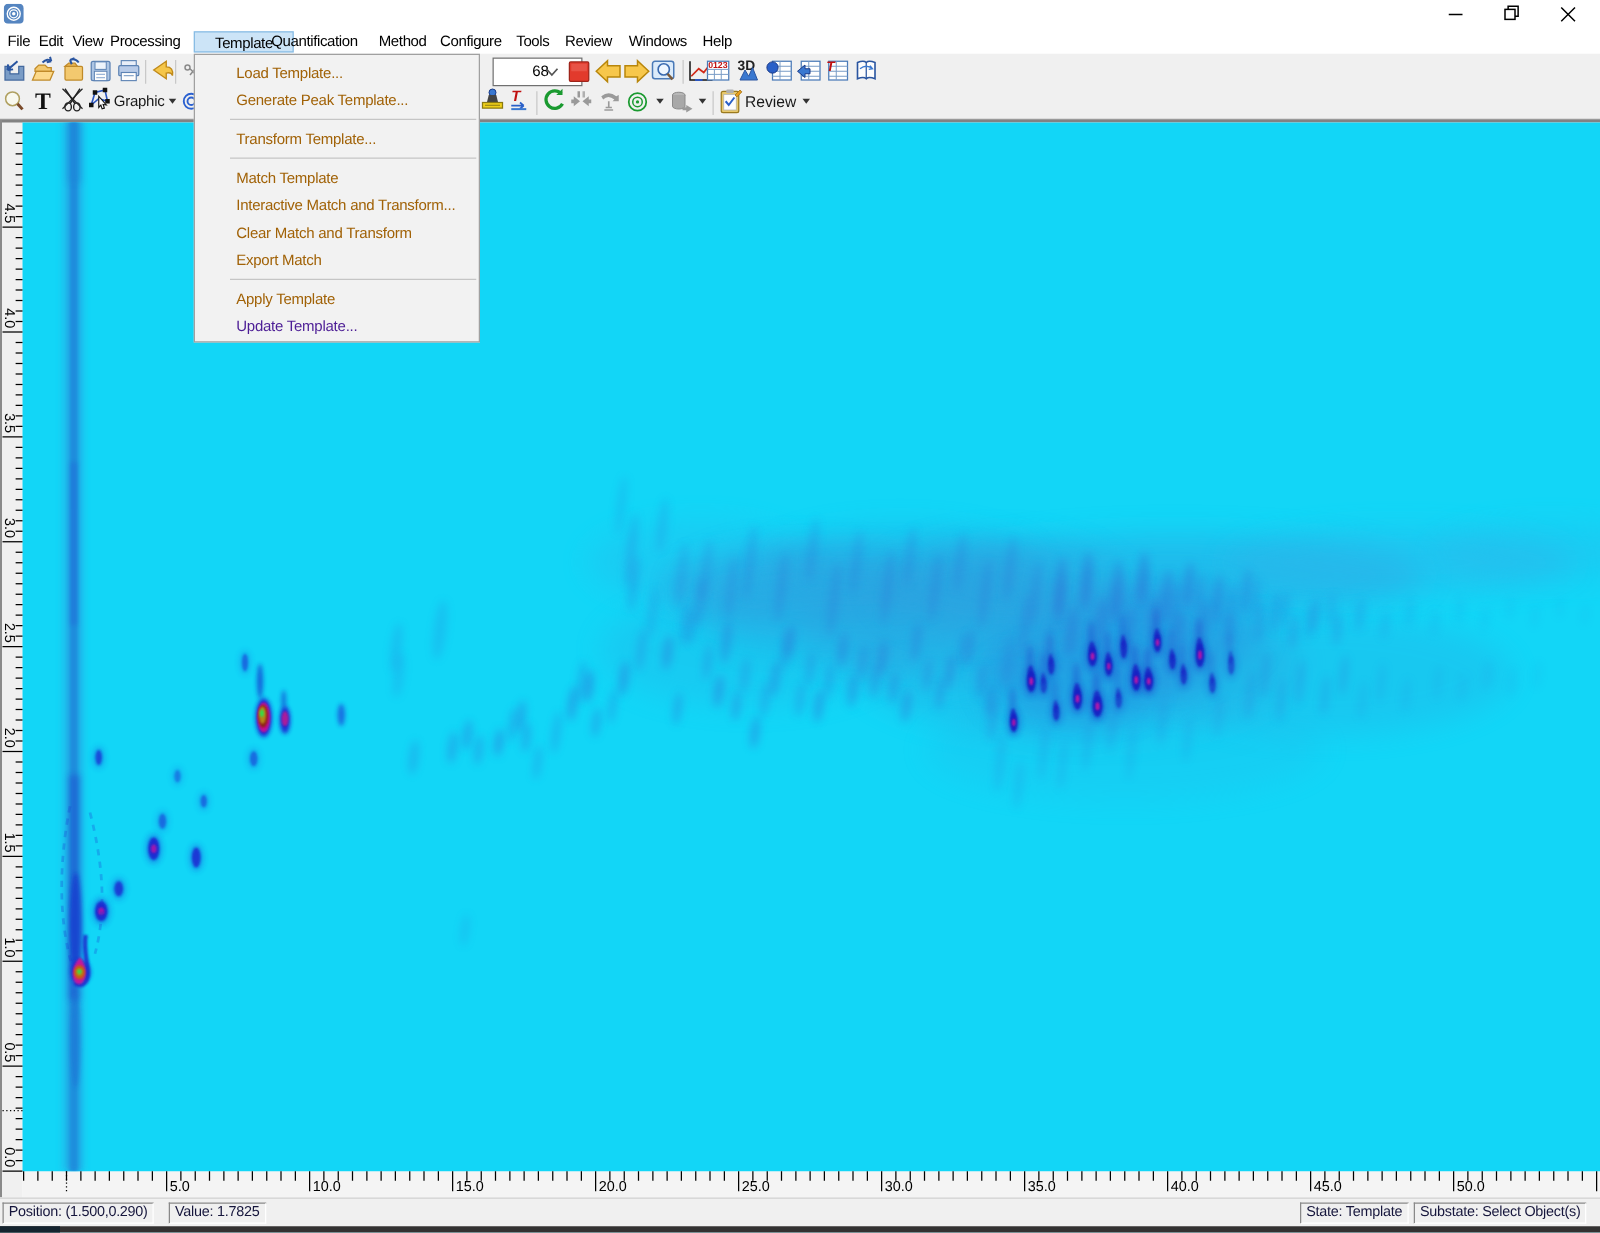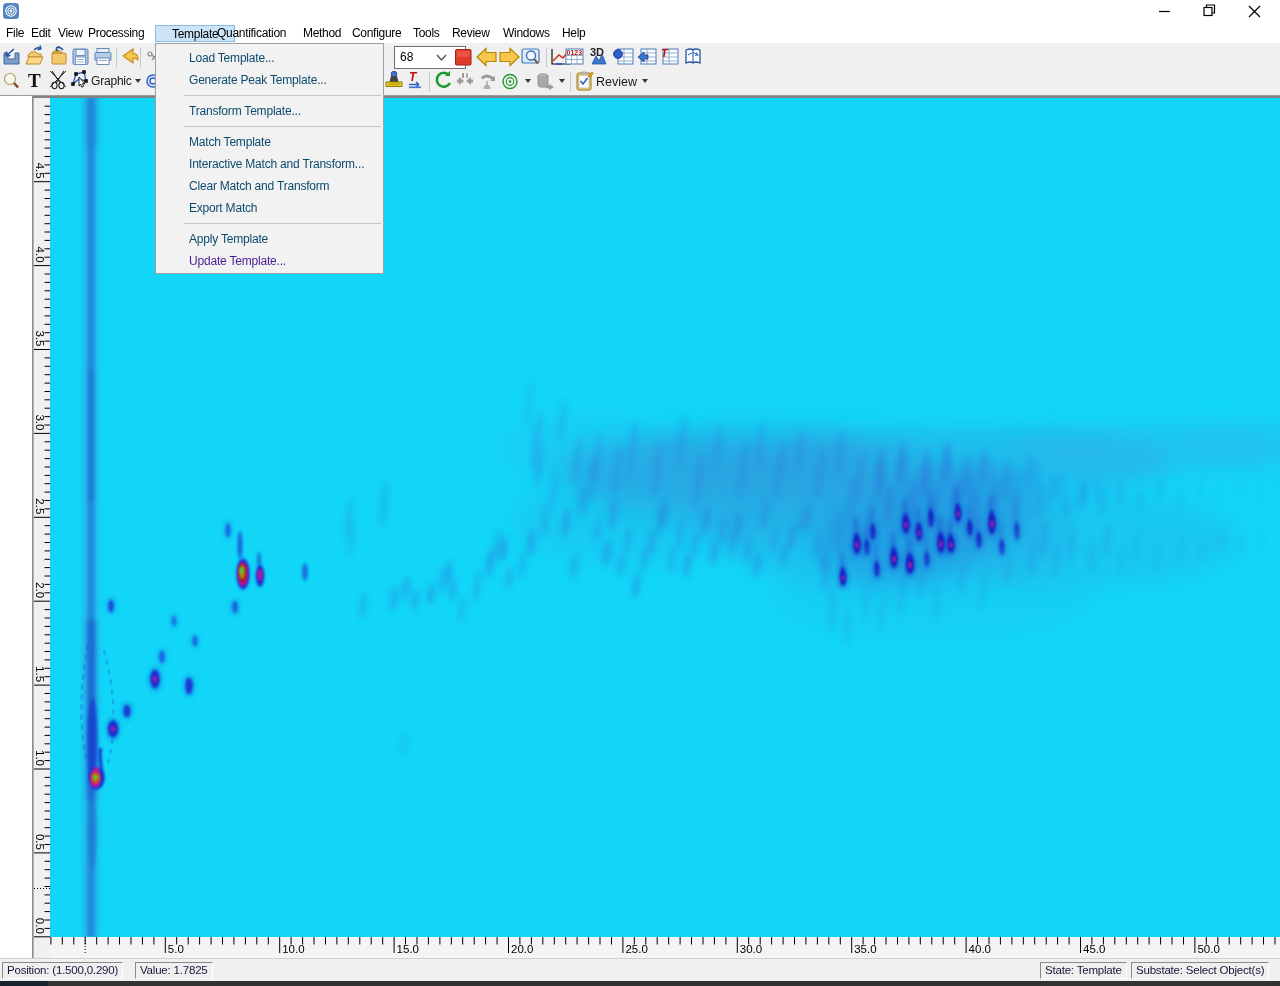--- a/index.html
+++ b/index.html
@@ -5,24 +5,24 @@
   * { margin:0; padding:0; box-sizing:border-box; }
   html,body { width:1280px; height:986px; overflow:hidden; background:#fff;
     font-family:"Liberation Sans", sans-serif; }
   .abs { position:absolute; }
   #titlebar { position:absolute; left:0; top:0; width:1280px; height:23px; background:#ffffff; }
   #title-text { position:absolute; left:24px; top:4px; font-size:12.5px; letter-spacing:-0.35px; color:#000; white-space:pre; }
   #menubar { position:absolute; left:0; top:23px; width:1260px; height:20px; background:#ffffff; font-size:12px; color:#000; }
   .mi { position:absolute; top:2px; height:17px; line-height:17px; padding:0 6px; letter-spacing:-0.3px; }
   #mi-template { background:#cce4f7; border:1px solid #88bce4; padding:0 16px; }
   #toolbar { position:absolute; left:0; top:43px; width:1280px; height:53px; background:#f0f0f0; border-bottom:1px solid #9a9a9a; }
-  #combo { position:absolute; left:394px; top:3px; width:72px; height:23px; background:#fff; border:1px solid #707070; font-size:12px; color:#000; line-height:21px; padding-left:5px; }
-  #plot { position:absolute; left:0; top:96px; width:1280px; height:862px;padding-left:32px; }
+  #combo { position:absolute; left:394px; top:3px; width:72px; height:23px; background:#fff; border:1px solid #707070; font-size:12px; color:#000; line-height:21px; padding-left:5px;text-align:center; }
+  #plot { position:absolute; left:0; top:96px; width:1280px; height:862px; }
   #menu-drop { position:absolute; left:155px; top:43px; width:229px; height:231px; background:#f2f2f2; border:1px solid #a0a0a0; z-index:50; }
-  .mitem { position:absolute; left:33px; height:22px; line-height:22px; font-size:12px; letter-spacing:-0.2px; color:#0c4a6e; white-space:pre; }
+  .mitem { position:absolute; left:33px; height:22px; line-height:22px; font-size:12px; letter-spacing:-0.2px; color:#a16207; white-space:pre; }
   .msep { position:absolute; left:28px; right:2px; height:1px; background:#c5c5c5; }
   #statusbar { position:absolute; left:0; top:958px; width:1280px; height:23px; background:#f0f0f0; border-top:1px solid #d0d0d0; }
   .sbox { position:absolute; top:3px; height:17px; line-height:15px; font-size:11.5px; letter-spacing:-0.2px; color:#16163c; background:#f0f0f0; border-top:1px solid #898989; border-left:1px solid #898989; border-bottom:1px solid #ffffff; border-right:1px solid #ffffff; padding:0 4px; white-space:pre; }
   #taskstrip { position:absolute; left:0; top:981px; width:1280px; height:5px; background:#333131; }
   #taskstrip .seg1 { position:absolute; left:0; top:0; width:48px; height:5px; background:#15242f; }
   #winbtns { position:absolute; right:0; top:0; width:150px; height:23px; }
 </style>
 </head>
 <body>
 <div id="titlebar">

